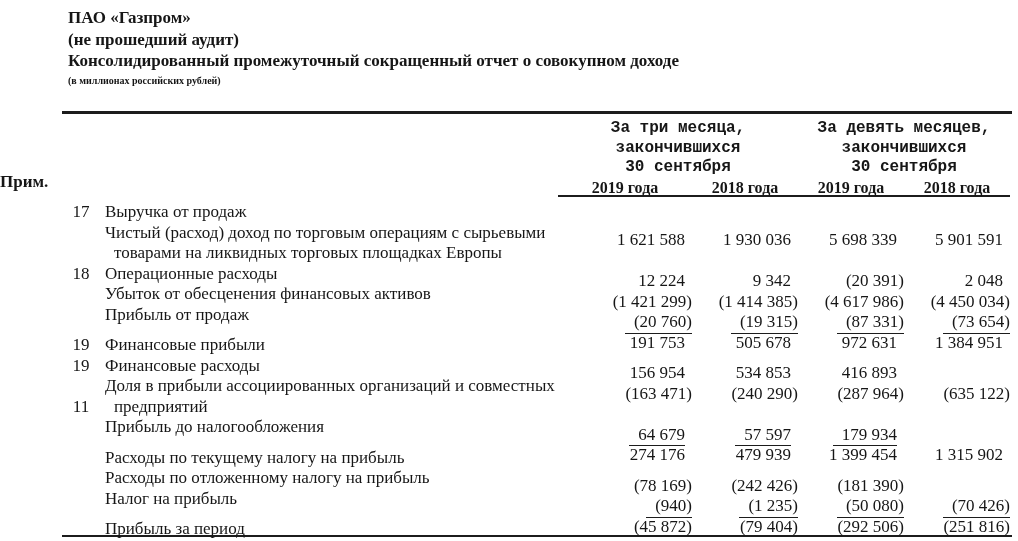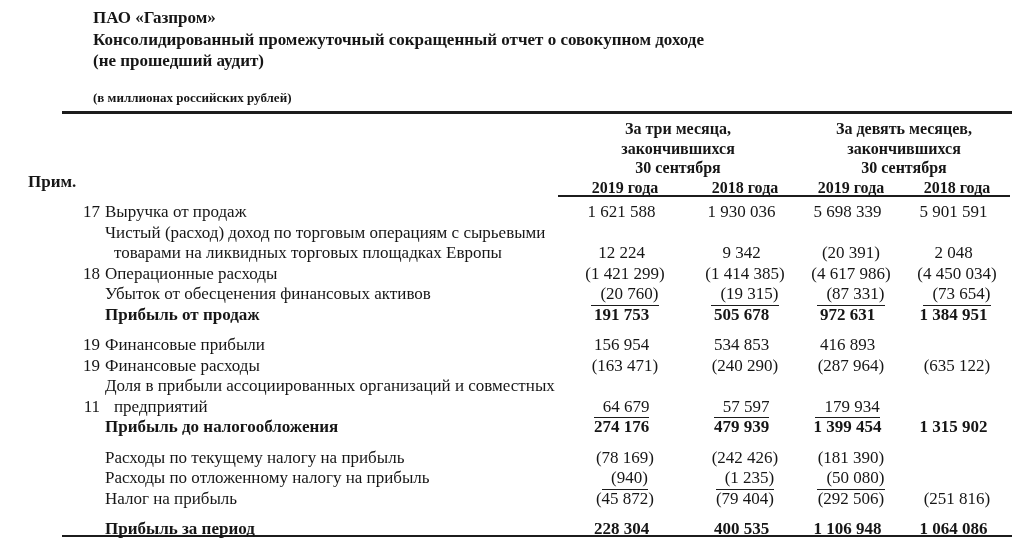--- a/index.html
+++ b/index.html
@@ -7,76 +7,76 @@
   .page {
     position: relative;
     width: 1018px; height: 541px;
     background: #ffffff;
     color: #161616;
     font-family: "Liberation Serif", "DejaVu Serif", serif;
     overflow: hidden;
   }
   
   .doc-header {
-    position: absolute; left: 93px; top: 7px;
+    position: absolute; left: 68px; top: 7px;
     font-weight: bold; font-size: 17px; line-height: 21.5px;
     white-space: nowrap;
   }
   .doc-header .units {
-    font-size: 13px; line-height: 16px; margin-top: 18px;
+    font-size: 10px; line-height: 16px; margin-top: 1px;
   }
   
   .rule { position: absolute; background: #1c1c1c; }
   .rule-top      { left: 62px;  top: 111px;   width: 950px; height: 2.5px; }
   .rule-years    { left: 558px; top: 195px;   width: 452px; height: 1.6px; }
   .rule-bottom   { left: 62px;  top: 534.5px; width: 950px; height: 2.8px; }
   
   .thead {
     position: absolute; left: 62px; top: 119px; width: 948px;
     font-weight: bold; font-size: 16px; text-align: center;
   }
-  .group-row { display: grid; grid-template-columns: 38px 458px 240px 212px; }
+  .group-row { display: grid; grid-template-columns: 38px 458px 240px 212px; font-family: Liberation Mono, monospace; }
   .group-cell { line-height: 19.5px; }
   .years-row {
     display: grid; grid-template-columns: 38px 458px 134px 106px 106px 106px;
     margin-top: 1px; line-height: 18px;
   }
   .notes-header {
-    position: absolute; left: 28px; top: 172px;
+    position: absolute; left: 0; top: 172px;
     font-weight: bold; font-size: 17px;
   }
   
   .rows { position: absolute; left: 62px; top: 202px; width: 948px; font-size: 17px; }
   .row {
     display: grid; grid-template-columns: 38px 458px 134px 106px 106px 106px;
     height: 20.5px; line-height: 20.5px; white-space: nowrap;
   }
-  .cell.note { text-align: right; }
+  .cell.note { text-align: center; }
   .cell.lbl  { padding-left: 5px; }
   .row.indent2 .cell.lbl { padding-left: 14px; }
-  .cell.num  { text-align: center; }
+  .cell.num  { text-align: right; margin-top: 28px; }
   .cell.num .val { display: inline-block; }
   .cell.num .val.pos { margin-right: 7px; }     
   .row.rule-vals .cell.num .val { border-bottom: 1.6px solid #1c1c1c; padding-left: 9px; }
-  .row.bold { font-weight: bold; }
+  .row.bold { font-weight: normal; }
   .row.sec-gap { margin-top: 10px; }
   .row.grand {
     margin-top: 5.5px; height: 29px; line-height: 27px;
     border-bottom: 1.7px solid #1c1c1c;
   }
 </style>
 </head>
 <body>
 
 <div class="page">
 
   <div class="doc-header">
     <div>ПАО «Газпром»</div>
+    <div>(не прошедший аудит)</div>
     <div>Консолидированный промежуточный сокращенный отчет о совокупном доходе</div>
-    <div>(не прошедший аудит)</div>
     <div class="units">(в миллионах российских рублей)</div>
   </div>
 
   <div class="rule rule-top"></div>
   <div class="rule rule-years"></div>
   <div class="rule rule-bottom"></div>
 
   <div class="notes-header">Прим.</div>
 
   <div class="thead">
@@ -210,20 +210,21 @@
       <div class="cell num"><span class="val">(242 426)</span></div>
       <div class="cell num"><span class="val">(181 390)</span></div>
     </div>
 
     <div class="row rule-vals">
       <div class="cell note"></div>
       <div class="cell lbl">Расходы по отложенному налогу на прибыль</div>
       <div class="cell num"><span class="val">(940)</span></div>
       <div class="cell num"><span class="val">(1 235)</span></div>
       <div class="cell num"><span class="val">(50 080)</span></div>
+      <div class="cell num"><span class="val">(70 426)</span></div>
     </div>
 
     <div class="row">
       <div class="cell note"></div>
       <div class="cell lbl">Налог на прибыль</div>
       <div class="cell num"><span class="val">(45 872)</span></div>
       <div class="cell num"><span class="val">(79 404)</span></div>
       <div class="cell num"><span class="val">(292 506)</span></div>
       <div class="cell num"><span class="val">(251 816)</span></div>
     </div>

